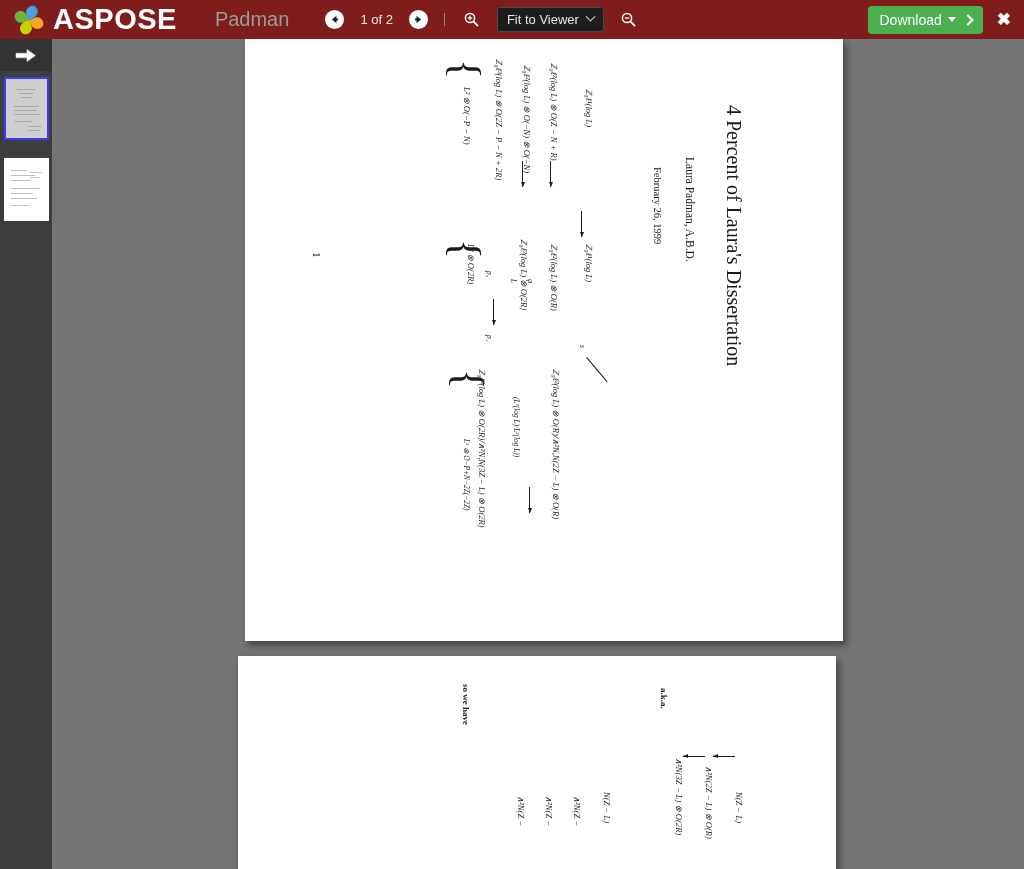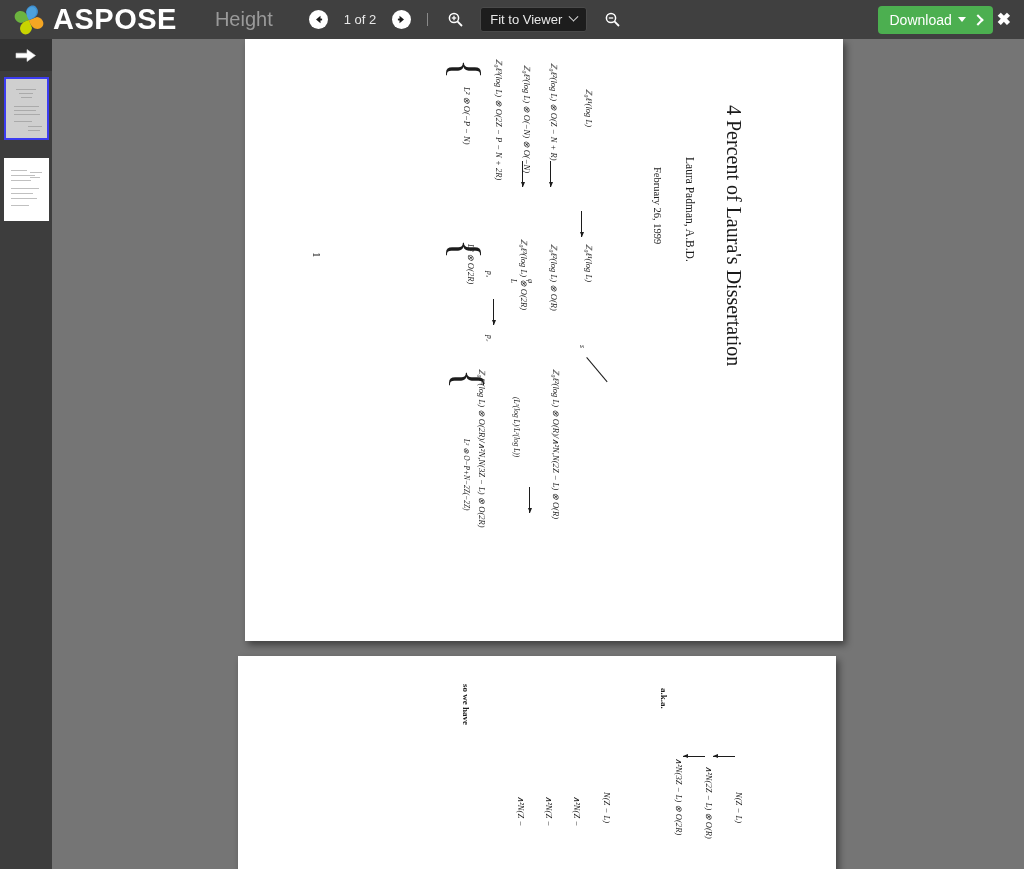--- a/index.html
+++ b/index.html
@@ -7,21 +7,21 @@
     width: 1024px; height: 869px;
     overflow: hidden;
     background: #757575;
     font-family: "Liberation Sans", sans-serif;
   }
 
   
   .toolbar {
     position: absolute; top: 0; left: 0;
     width: 1024px; height: 39px;
-    background: #404040;
+    background: #7f1d1d;
     display: flex; align-items: center;
     z-index: 50;
   }
   .brand { display: flex; align-items: center; padding-left: 12px; }
   .logo-mark { width: 34px; height: 34px; position: relative; }
   .logo-mark svg { display: block; }
   .brand-name {
     color: #ffffff; font-size: 29px; font-weight: bold;
     letter-spacing: 0.5px; margin-left: 7px;
   }
@@ -67,21 +67,21 @@
   }
   .chev-dn {
     display: inline-block; width: 7px; height: 7px;
     border-right: 1.6px solid #dcdcdc;
     border-bottom: 1.6px solid #dcdcdc;
     transform: rotate(45deg) translate(-2px,-2px);
   }
 
   .toolbar-right {
     margin-left: auto; display: flex; align-items: center;
-    padding-right: 9px; 
+    padding-right: 9px; gap: 10px;
   }
   .download-btn {
     background: #4caf50; color: #ffffff;
     height: 28px; border-radius: 4px;
     padding: 0 11px; display: flex; align-items: center;
     gap: 6px; font-size: 14px; cursor: pointer;
     border: none;
   }
   .download-btn .caret-down { border-top-color: #ffffff; }
   .dl-chevron {
@@ -217,21 +217,21 @@
           <path d="M0,0 C-9,2 -11,9 -7,13 C-4,16 2,14 3,8 Z" fill="#c8d400"></path>
           <path d="M0,0 C2,9 9,11 13,7 C16,4 14,-2 8,-3 Z" fill="#f5a623"></path>
           <path d="M0,0 C9,-2 11,-9 7,-13 C4,-16 -2,-14 -3,-8 Z" fill="#3d8fd1"></path>
           <path d="M0,0 C-5,-7 -2,-13 3,-13 C8,-13 9,-7 5,-3 Z" fill="#4fa3dd" opacity=".9"></path>
         </g>
       </svg>
     </span>
     <span class="brand-name">ASPOSE</span>
   </div>
 
-  <span class="app-title">Height</span>
+  <span class="app-title">Padman</span>
 
   <div class="nav-group">
     <span class="circle-btn">
       <svg width="11" height="11" viewBox="0 0 11 11">
         <path d="M7.5 1.7 L3 5.5 L7.5 9.3 Z" fill="#1a1a1a"></path>
         <rect x="5.5" y="4.6" width="3.6" height="1.8" fill="#1a1a1a"></rect>
       </svg>
     </span>
     <span class="page-indicator">1 of 2</span>
     <span class="circle-btn">

